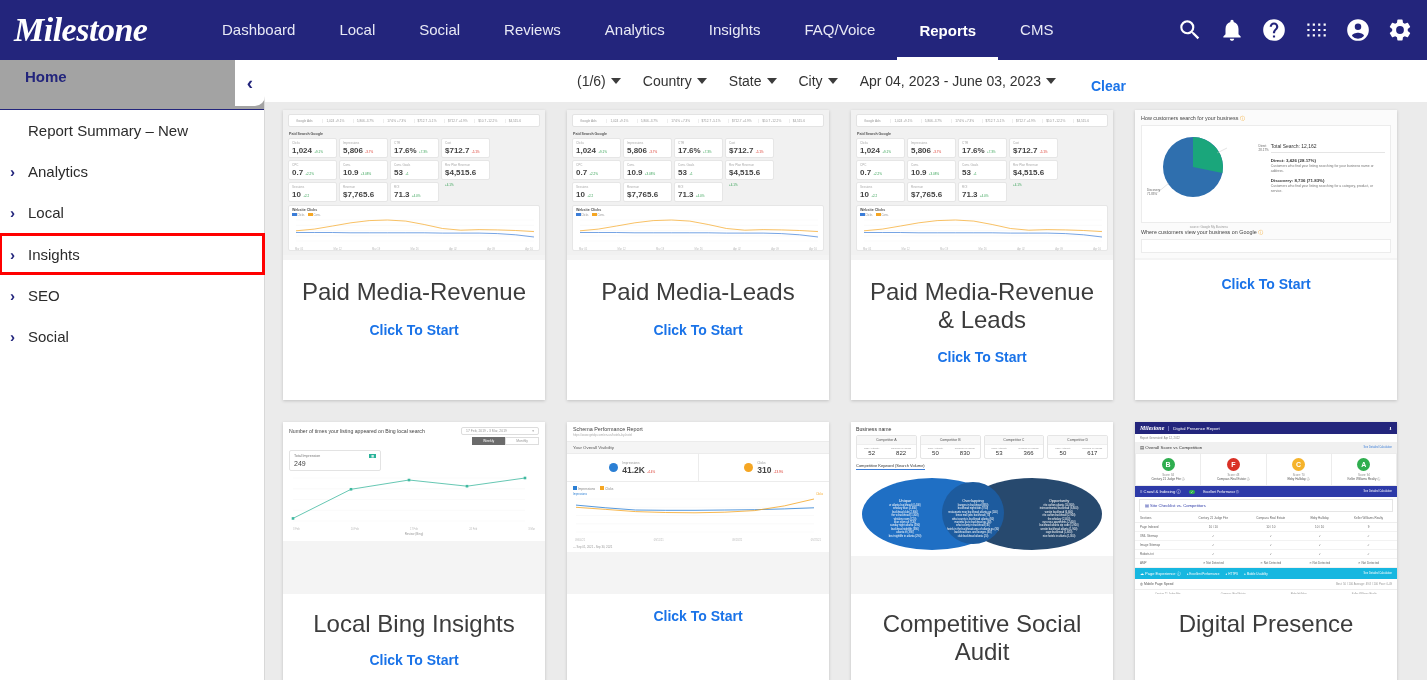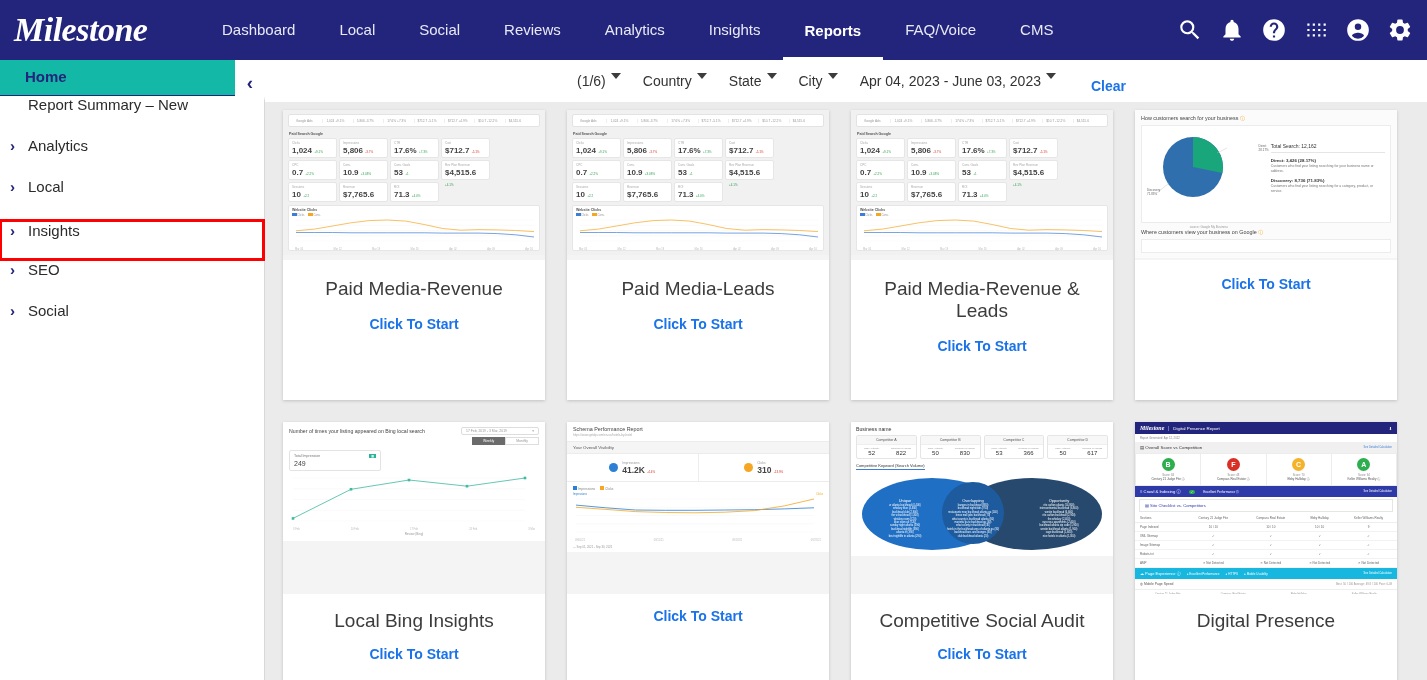--- a/index.html
+++ b/index.html
@@ -51,29 +51,29 @@
 
   
   #sidebar {
     width: 265px; min-width: 265px; height: 620px;
     background: #ffffff;
     border-right: 1px solid #d8d8d8;
     position: relative;
     padding-top: 0;
   }
   #sb-home {
-    height: 36px; line-height: 33px;
-    background: #14b8a6;
+    height: 50px; line-height: 33px;
+    background: #a3a3a3;
     border-bottom: 1px solid #23257c;
     color: #23257c; font-weight: bold; font-size: 15px;
     padding-left: 25px;
     cursor: pointer;
   }
   .sb-item {
-    height: 41px; display: flex; align-items: flex-start;
+    height: 41px; display: flex; align-items: center;
     padding-left: 10px;
     font-size: 15px; color: #2b2b2b;
     cursor: pointer;
   }
   .sb-item.sub { padding-left: 28px; }
   .sb-chev {
     width: 18px; color: #23257c; font-size: 15px;
     font-weight: bold; display: inline-block;
   }
   .sb-item.highlight {
@@ -101,21 +101,21 @@
     position: relative;
     overflow: hidden;
   }
   #filterbar {
     height: 42px; background: #ffffff;
     display: flex; align-items: center; justify-content: center;
     gap: 0px; font-size: 14px; color: #333;
   }
   .filter {
     padding: 0 11px; cursor: pointer; white-space: nowrap;
-    display: flex; gap: 5px;
+    display: flex; align-items: center; gap: 5px;
   }
   .caret {
     width: 0; height: 0;
     border-left: 5px solid transparent;
     border-right: 5px solid transparent;
     border-top: 6px solid #3c3c3c;
     display: inline-block;
   }
   #clear { color: #1a73e8; font-weight: bold; padding-left: 24px; cursor: pointer; margin-top: 9px; }
 
@@ -137,21 +137,21 @@
   .thumb {
     width: 262px;
     overflow: hidden;
     position: relative;
     background: #f4f4f4;
     flex: 0 0 auto;
   }
   .card.r1 .thumb { height: 150px; }
   .card.r2 .thumb { height: 172px; }
   .card-title {
-    font-size: 19px; color: #3c3c3c;
+    font-size: 24px; color: #3c3c3c;
     text-align: center; line-height: 1.15;
     margin-top: 18px; padding: 0 8px;
     font-weight: 400;
   }
   .card.r2 .card-title { margin-top: 16px; }
   .cta {
     font-size: 14px; color: #1a73e8; font-weight: bold;
     margin-top: 16px; cursor: pointer;
   }
   .card.r2 .cta { margin-top: 14px; }
@@ -280,22 +280,22 @@
 
 <div id="topnav">
   <div id="brand">Milestone</div>
   <div id="navlinks">
       <div class="navlink">Dashboard</div>
       <div class="navlink">Local</div>
       <div class="navlink">Social</div>
       <div class="navlink">Reviews</div>
       <div class="navlink">Analytics</div>
       <div class="navlink">Insights</div>
+      <div class="navlink">FAQ/Voice</div>
       <div class="navlink active">Reports</div>
-      <div class="navlink">FAQ/Voice</div>
       <div class="navlink">CMS</div>
     </div>
   <div id="navicons">
     <span class="navicon">
         <svg viewBox="0 0 24 24">
           <path d="M15.5 14h-.79l-.28-.27A6.47 6.47 0 0016 9.5 6.5 6.5 0 109.5 16c1.61 0 3.09-.59 4.23-1.57l.27.28v.79l5 4.99L20.49 19l-4.99-5zm-6 0C7.01 14 5 11.99 5 9.5S7.01 5 9.5 5 14 7.01 14 9.5 11.99 14 9.5 14z"></path>
         </svg>
       </span>
     <span class="navicon">
         <svg viewBox="0 0 24 24">

